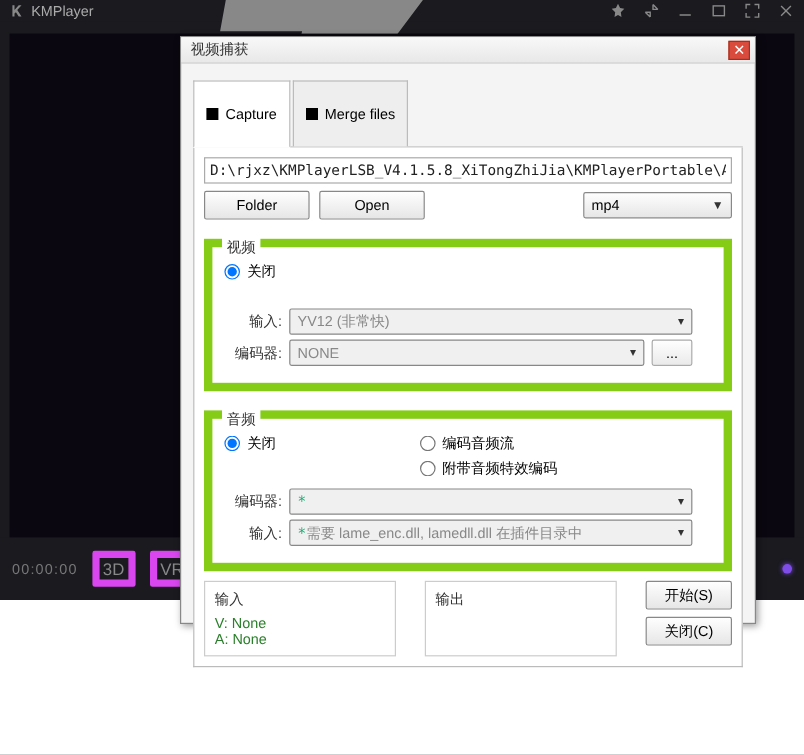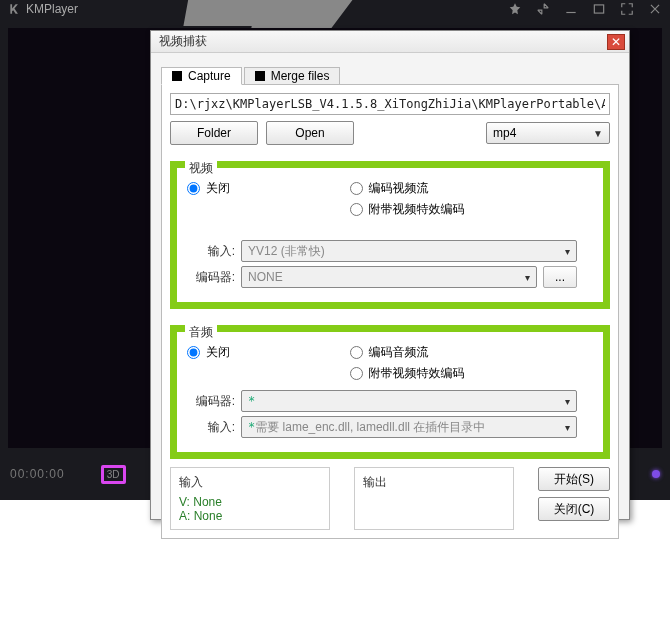--- a/index.html
+++ b/index.html
@@ -23,21 +23,21 @@
   .player-bottom {
     position: absolute; bottom: 0; left: 0; right: 0; height: 52px;
     display: flex; align-items: center; padding: 0 10px; color: #777;
     background: #1a1a1f; gap: 12px;
   }
   .timecode { color: #777; letter-spacing: 1px; }
   .player-bottom .rspace { flex: 1; }
   .rtime { margin-right: 12px; }
   .progressdot { width: 8px; height: 8px; border-radius: 50%; background: #7e4ce6; box-shadow: 0 0 4px #7e4ce6; }
   .badge3d, .badgevr, .badgeList, .badgeGear {
-    border: 3px solid #d946ef; color: #888; padding: 1px 3px; border-radius: 2px; font-size: 10px; margin-left: 24px;
+    border: 6px solid #d946ef; color: #888; padding: 1px 3px; border-radius: 2px; font-size: 14px;
   }
   
   
   .dialog {
     position: absolute; left: 150px; top: 30px; width: 480px; height: 490px;
     background: #f4f4f4; border: 1px solid #888;
     box-shadow: 2px 2px 6px rgba(0,0,0,0.4);
   }
   .dlg-titlebar {
     height: 22px; background: linear-gradient(#f8f8f8,#e8e8e8);
@@ -46,21 +46,21 @@
   .dlg-title { flex: 1; color: #333; padding-left: 4px; font-family: Liberation Serif, serif; }
   .dlg-close {
     width: 18px; height: 16px; background: #d94b3c; border: 1px solid #a03020;
     color: #fff; display: flex; align-items: center; justify-content: center; font-size: 11px; line-height: 1;
     cursor: pointer;
   }
   .dlg-body { padding: 8px 10px; }
   
   .tabs { display: flex; border-bottom: 1px solid #bbb; margin-top: 6px; }
   .tab {
-    padding: 1px 10px; border: 1px solid #bbb; border-bottom: none; background: #eee;
+    padding: 20px 10px; border: 1px solid #bbb; border-bottom: none; background: #eee;
     margin-right: 2px; display: flex; align-items: center; gap: 6px; cursor: pointer;
     position: relative;
   }
   .tab.active { background: #fff; border-bottom: 1px solid #fff; margin-bottom: -1px; }
   .tab .sq { width: 10px; height: 10px; background: #000; }
   .tabcontent { background: #fff; border: 1px solid #bbb; border-top: none; padding: 8px; }
   
   .path-input {
     width: 100%; height: 22px; border: 1px solid #aaa; padding: 2px 4px;
     font-family: Consolas, monospace; font-size: 12px; color: #222; background: #fff;
@@ -200,30 +200,20 @@
       
       <div class="group">
         <div class="group-title">视频</div>
         <div class="twocol">
           <div class="left">
             <label class="radiorow">
               <input type="radio" name="vmode" checked="" style="">
               <span>关闭</span>
             </label>
           </div>
-          <div class="right">
-            <label class="radiorow">
-              <input type="radio" name="vmode" style="">
-              <span>编码视频流</span>
-            </label>
-            <label class="radiorow">
-              <input type="radio" name="vmode" style="">
-              <span>附带视频特效编码</span>
-            </label>
-          </div>
         </div>
         <div style="height:14px"></div>
         <div class="formrow">
           <span class="lbl">输入:</span>
           <div class="sel wide disabled">
             <span>YV12 (非常快)</span>
             <span class="arrow">▾</span>
           </div>
         </div>
         <div class="formrow">
@@ -248,21 +238,21 @@
               <span>关闭</span>
             </label>
           </div>
           <div class="right">
             <label class="radiorow">
               <input type="radio" name="amode" style="">
               <span>编码音频流</span>
             </label>
             <label class="radiorow">
               <input type="radio" name="amode" style="">
-              <span>附带视频特效编码</span>
+              <span>附带音频特效编码</span>
             </label>
           </div>
         </div>
         <div class="formrow">
           <span class="lbl">编码器:</span>
           <div class="sel wide disabled">
             <span class="star">* </span>
             <span class="arrow">▾</span>
           </div>
         </div>

